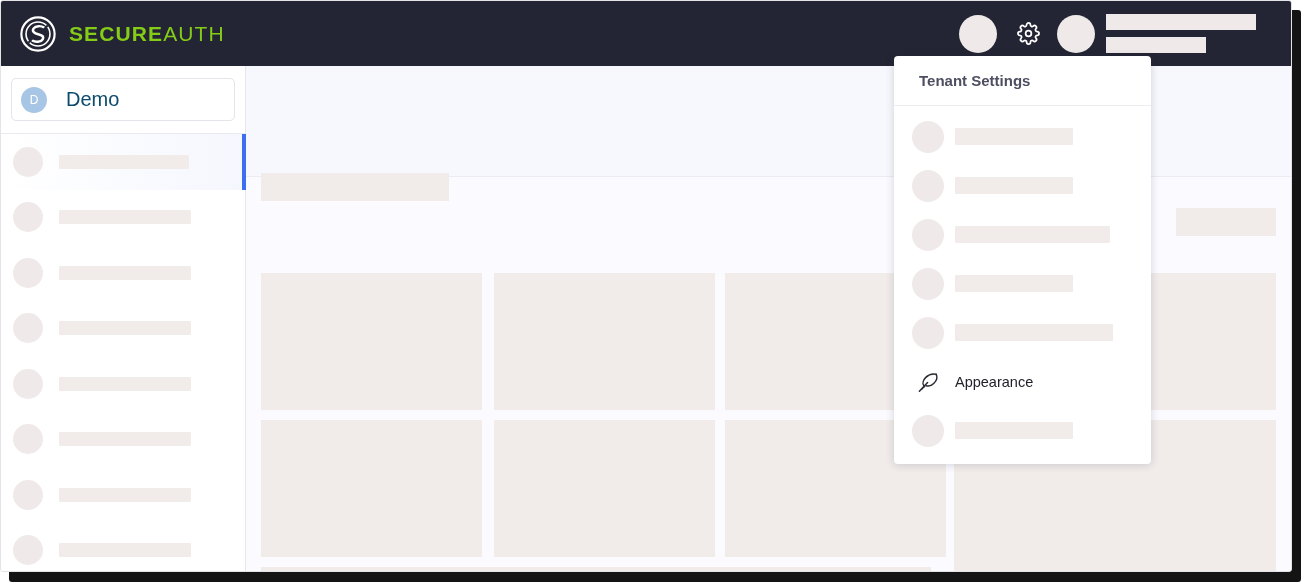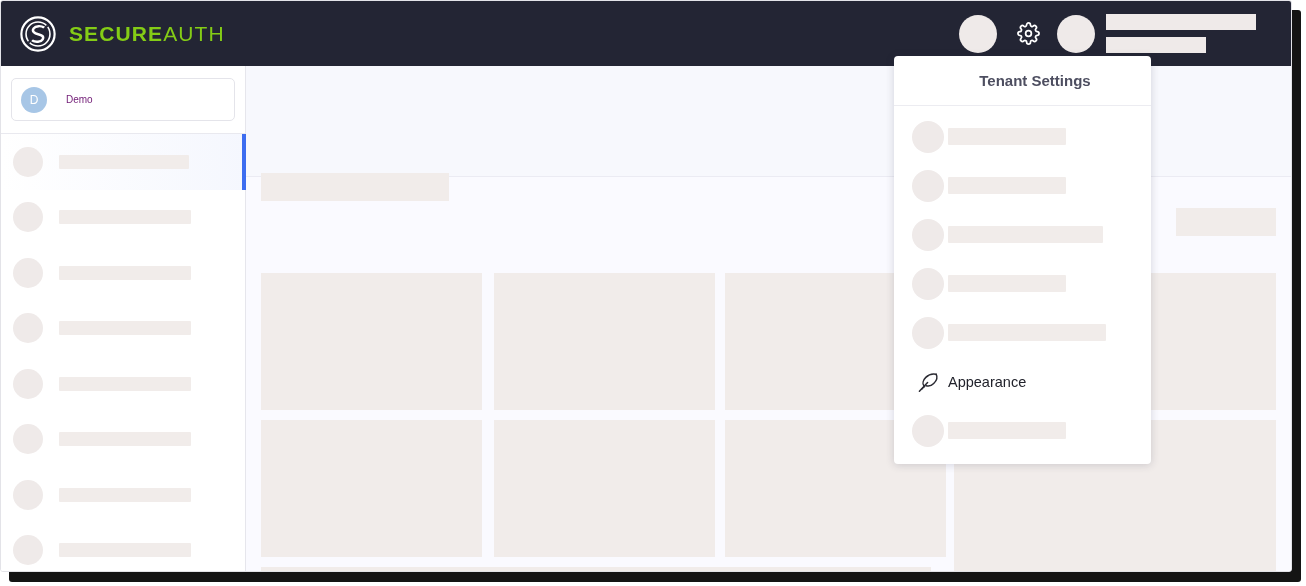--- a/index.html
+++ b/index.html
@@ -118,21 +118,21 @@
   }
   #tenant-avatar {
     width: 26px; height: 26px;
     border-radius: 50%;
     background: #a7c6e6;
     color: #ffffff;
     font-size: 12px;
     display: flex; align-items: center; justify-content: center;
     flex: none;
   }
-  #tenant-name { font-size: 10px; color: #701a75; }
+  #tenant-name { font-size: 20px; color: #0c4a6e; }
 
   #sidebar-divider {
     margin-top: 12px;
     height: 1px;
     background: #e9e9ef;
   }
 
   .nav-item {
     position: relative;
     height: 55.5px;
@@ -216,34 +216,33 @@
     box-shadow: 0 1px 9px rgba(40,40,70,0.19);
     overflow: hidden;
     z-index: 50;
   }
   #panel-header {
     height: 50px;
     display: flex;
     align-items: center;
     padding-left: 25px;
     border-bottom: 1px solid #ececf1;
-    justify-content: center;
   }
   #panel-title {
     font-size: 15px;
     font-weight: bold;
     color: #4d4e60;
   }
   #panel-list { padding: 6px 0 9px 0; }
   .panel-row {
     height: 49px;
     display: flex;
     align-items: center;
     padding-left: 18px;
-    gap: 4px;
+    gap: 11px;
     cursor: pointer;
   }
   .panel-circle {
     width: 32px; height: 32px;
     border-radius: 50%;
     background: #efeae9;
     flex: none;
   }
   .panel-bar {
     height: 17px;

